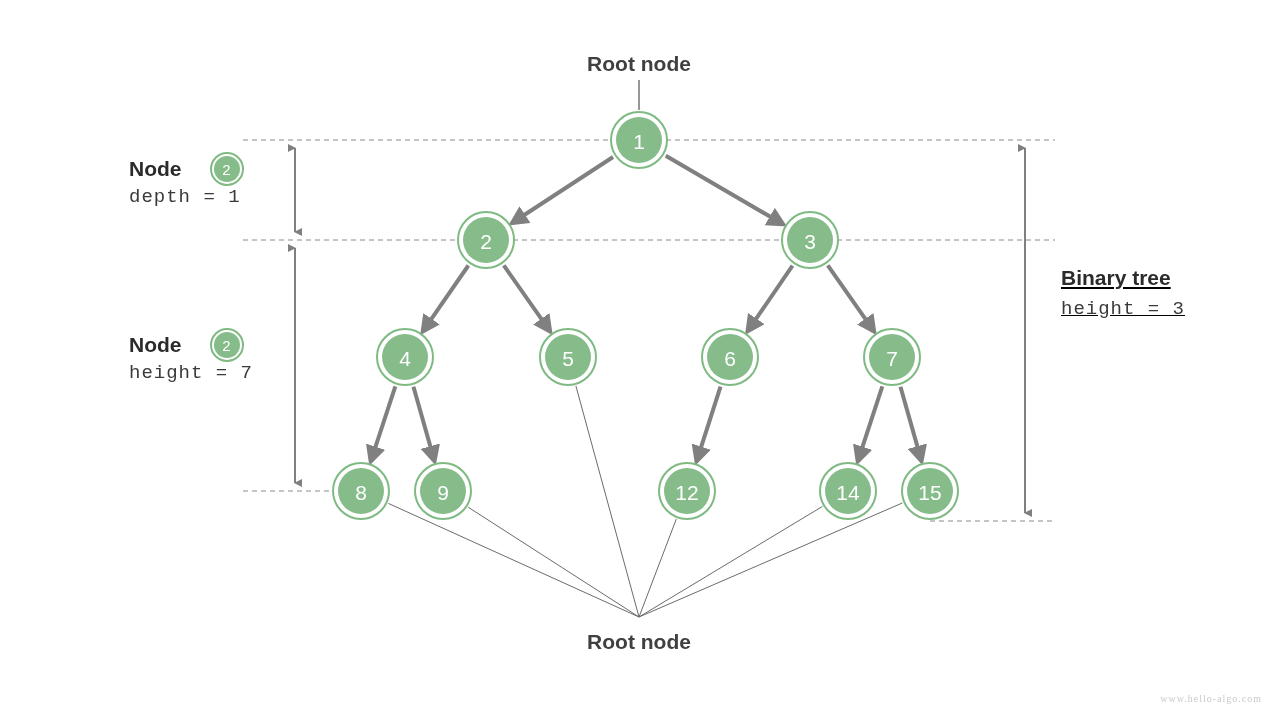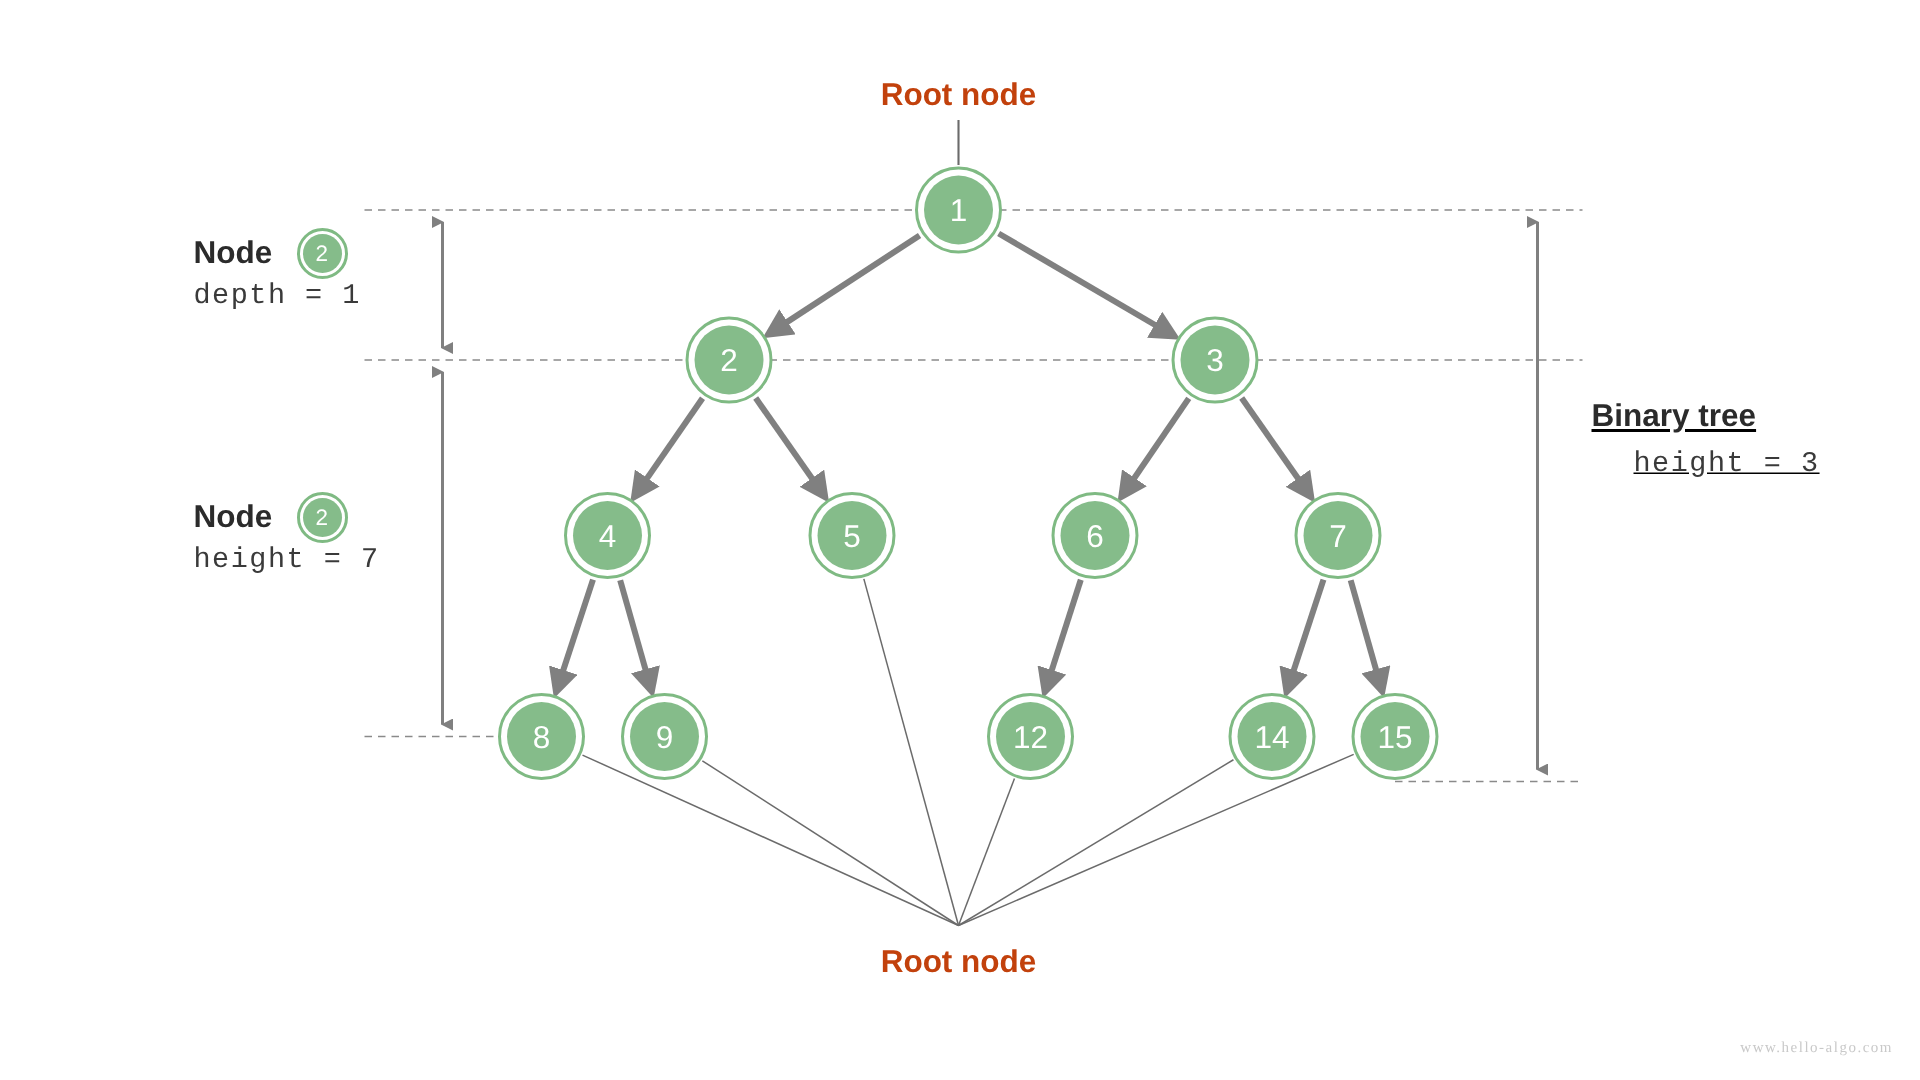--- a/index.html
+++ b/index.html
@@ -55,33 +55,33 @@
     stroke-dasharray: 5 4;
     fill: none;
   }
   .measure-line {
     stroke: #808080;
     stroke-width: 2;
     fill: none;
   }
   .callout-title {
     position: absolute;
-    color: #c2410c;
+    color: #404040;
     font-family: "Liberation Sans", sans-serif;
     font-size: 21px;
     font-weight: bold;
     white-space: nowrap;
   }
   .side-group {
     position: absolute;
   }
   .side-row {
     display: flex;
     align-items: center;
-    gap: 16px;
+    gap: 28px;
     height: 34px;
   }
   .side-row-label {
     color: #2b2b2b;
     font-family: "Liberation Sans", sans-serif;
     font-size: 21px;
     font-weight: bold;
     white-space: nowrap;
   }
   .mini-badge {
@@ -128,21 +128,20 @@
     font-weight: bold;
     white-space: nowrap;
   }
   .right-sub {
     margin-top: 8px;
     color: #3a3a3a;
     font-family: "Liberation Mono", "DejaVu Sans Mono", monospace;
     font-size: 19px;
     letter-spacing: 1px;
     white-space: nowrap;
-    margin-left: 28px;
   }
   .watermark {
     position: absolute;
     right: 18px;
     bottom: 16px;
     color: #c9c9c9;
     font-family: Liberation Serif, serif;
     font-size: 10px;
     letter-spacing: 1px;
     white-space: nowrap;

